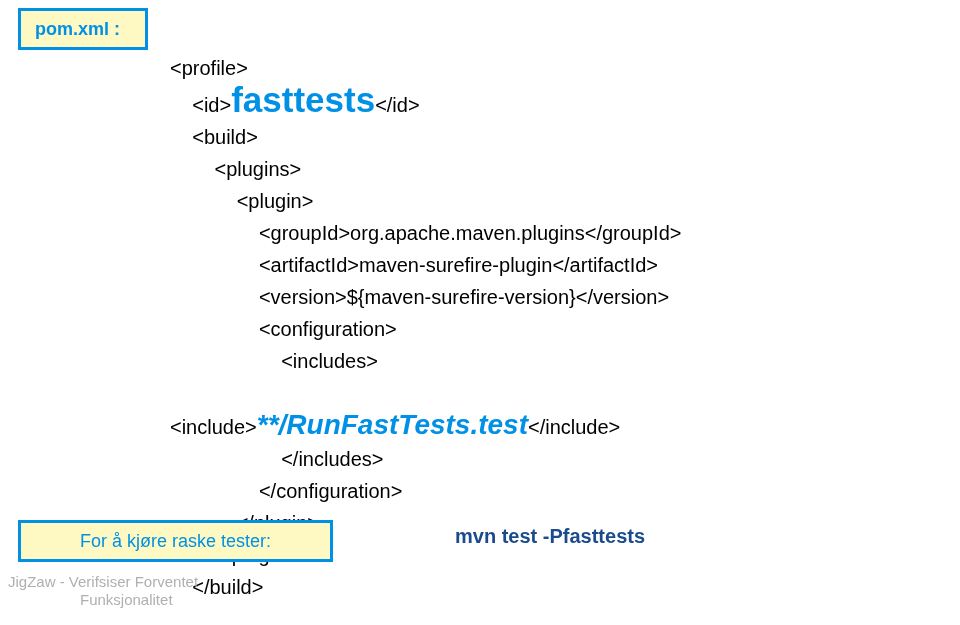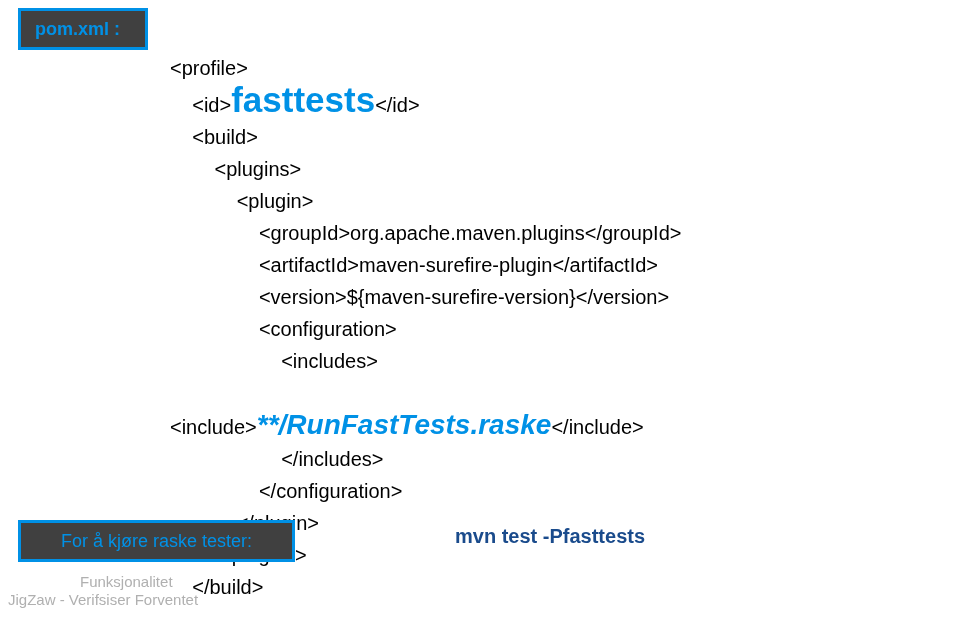--- a/index.html
+++ b/index.html
@@ -6,40 +6,40 @@
   body {
     width: 960px;
     height: 625px;
     background: #ffffff;
     font-family: Verdana, Geneva, sans-serif;
     position: relative;
     overflow: hidden;
   }
   .label-box {
     position: absolute;
-    background: #404040;
+    background: #fef9c3;
     border: 3px solid #0091e6;
     color: #0091e6;
     font-weight: bold;
     display: flex;
     align-items: center;
     justify-content: flex-start;
     padding-left: 14px;
   }
   .label-top {
     left: 18px;
     top: 8px;
     width: 130px;
     height: 42px;
     font-size: 18px;
   }
   .label-bottom {
     left: 18px;
     top: 520px;
-    width: 277px;
+    width: 315px;
     height: 42px;
     font-size: 18px;
     font-weight: normal;
     justify-content: center;
     padding-left: 0;
   }
   .label-bottom span { color: #0091e6; }
   .code {
     position: absolute;
     left: 170px;
@@ -81,30 +81,30 @@
     <span>&lt;id&gt;</span><span class="big blue">fasttests</span><span>&lt;/id&gt;</span>
     <span>&lt;build&gt;</span>
         <span>&lt;plugins&gt;</span>
             <span>&lt;plugin&gt;</span>
                 <span>&lt;groupId&gt;org.apache.maven.plugins&lt;/groupId&gt;</span>
                 <span>&lt;artifactId&gt;maven-surefire-plugin&lt;/artifactId&gt;</span>
                 <span>&lt;version&gt;${maven-surefire-version}&lt;/version&gt;</span>
                 <span>&lt;configuration&gt;</span>
                     <span>&lt;includes&gt;</span>
 
-<span>&lt;include&gt;</span><span class="big-blue">**/RunFastTests.raske</span><span>&lt;/include&gt;</span>
+<span>&lt;include&gt;</span><span class="big-blue">**/RunFastTests.test</span><span>&lt;/include&gt;</span>
                     <span>&lt;/includes&gt;</span>
                 <span>&lt;/configuration&gt;</span>
             <span>&lt;/plugin&gt;</span>
         <span>&lt;/plugins&gt;</span>
     <span>&lt;/build&gt;</span>
 </div>
 
 <div class="label-box label-bottom">
   <span>For å kjøre raske tester:</span>
 </div>
 
 <div class="mvn-cmd">mvn test -Pfasttests</div>
 
 <div class="footer">
+  <div>JigZaw - Verifsiser Forventet</div>
   <div style="padding-left:72px;">Funksjonalitet</div>
-  <div>JigZaw - Verifsiser Forventet</div>
 </div>
 
 </body></html>

